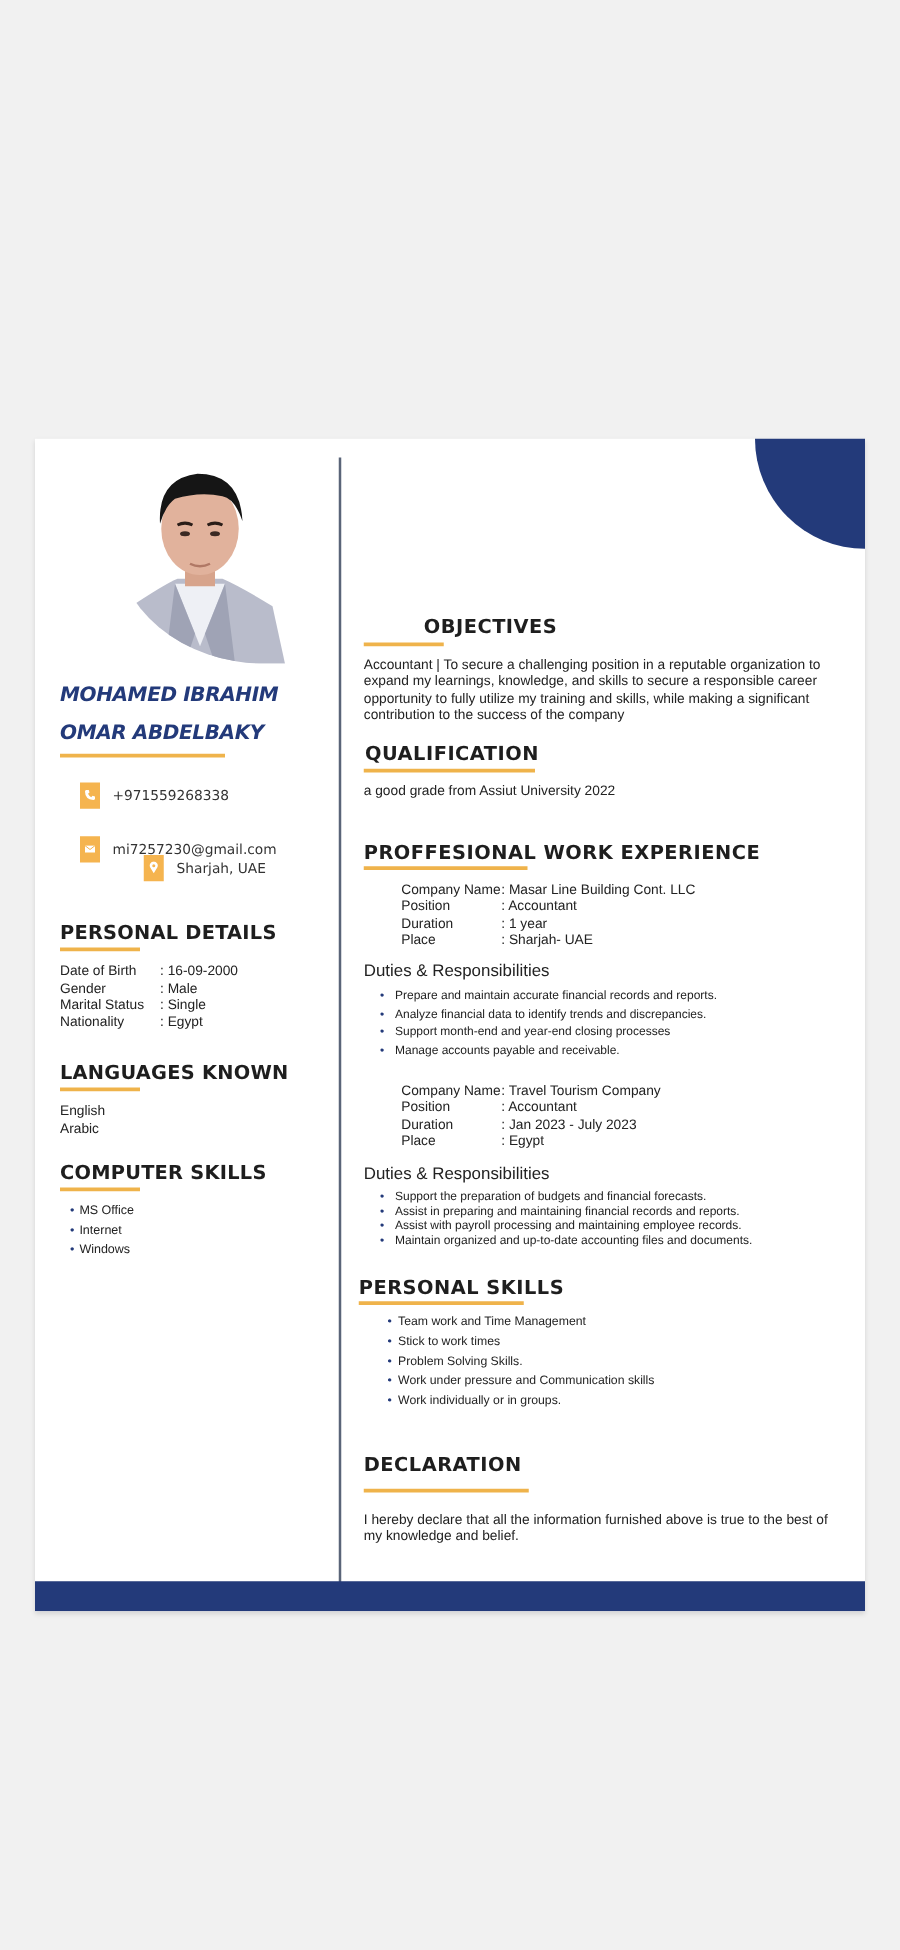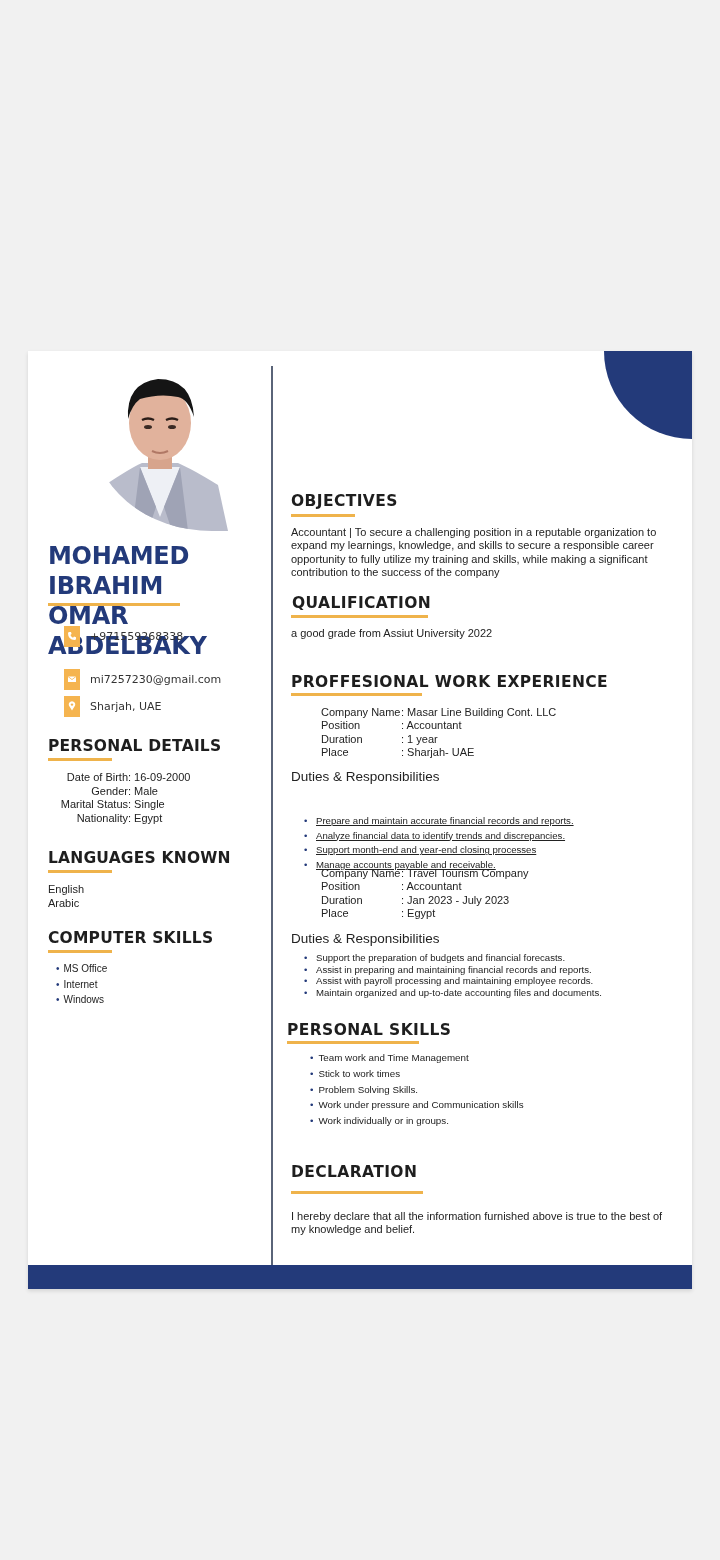--- a/index.html
+++ b/index.html
@@ -24,22 +24,22 @@
 
   
   .photo {
     position: absolute; left: 64px; top: 16px; width: 136px; height: 164px;
     border-bottom-left-radius: 120px 100px; overflow: hidden;
   }
   .photo svg { width: 100%; height: 100%; display: block; }
 
   .name {
     position: absolute; left: 20px; top: 190px; width: 220px;
-    font-family: "DejaVu Sans", sans-serif; font-weight: bold; font-size: 24px;
-    line-height: 30px; color: #233a7a; letter-spacing: -0.3px;
+    font-family: "DejaVu Sans", sans-serif; font-weight: bold; font-size: 16px;
+    line-height: 30px; color: #233a7a; letter-spacing: -0.3px; font-style: italic;
   }
   .name-underline {
     position: absolute; left: 20px; top: 252px; width: 132px; height: 3px; background: #efb34b;
   }
 
   .contact { position: absolute; left: 36px; width: 200px; height: 22px; display: flex; align-items: center; }
   .contact .ico {
     width: 16px; height: 21px; background: #f5b44f; display: flex; align-items: center; justify-content: center;
     margin-right: 10px;
   }
@@ -118,33 +118,33 @@
   </div>
   <div class="contact" style="top:317px;">
     <span class="ico">
       <svg viewBox="0 0 10 10">
           <rect x="1" y="2.5" width="8" height="5.5" fill="#fff"></rect>
           <path d="M1 2.5 L5 5.6 L9 2.5" stroke="#f5b44f" stroke-width="0.8" fill="none"></path>
         </svg>
     </span>
     <span class="txt">mi7257230@gmail.com</span>
   </div>
-  <div class="contact" style="top:344px;">
+  <div class="contact" style="top:332px;justify-content:center;">
     <span class="ico">
       <svg viewBox="0 0 10 10">
           <path d="M5 9.5 L2.2 5 A3.2 3.2 0 1 1 7.8 5 Z" fill="#fff"></path>
           <circle cx="5" cy="3.6" r="1.2" fill="#f5b44f"></circle>
         </svg>
     </span>
     <span class="txt">Sharjah, UAE</span>
   </div>
 
   <div class="lhead" style="top:386px;">PERSONAL DETAILS</div>
   <div class="lline" style="top:407px;"></div>
-  <div class="kv" style="top:420px;text-align:right;">
+  <div class="kv" style="top:420px;">
     <div class="row">
         <span class="k">Date of Birth</span>
         <span>: 16-09-2000</span>
       </div>
     <div class="row">
         <span class="k">Gender</span>
         <span>: Male</span>
       </div>
     <div class="row">
         <span class="k">Marital Status</span>
@@ -164,21 +164,21 @@
   </div>
 
   <div class="lhead" style="top:578px;">COMPUTER SKILLS</div>
   <div class="lline" style="top:599px;"></div>
   <div class="bullets-small" style="top:610px;">
     <div class="it">MS Office</div>
     <div class="it">Internet</div>
     <div class="it">Windows</div>
   </div>
 
-  <div class="rhead" style="top:141px;">OBJECTIVES</div>
+  <div class="rhead" style="top:141px;margin-left:48px;">OBJECTIVES</div>
   <div class="rline" style="top:163px; width:64px;"></div>
   <div class="para" style="top:175px;">Accountant | To secure a challenging position in a reputable organization to expand my learnings, knowledge, and skills to secure a responsible career opportunity to fully utilize my training and skills, while making a significant contribution to the success of the company</div>
 
   <div class="rhead" style="top:243px; left:264px;">QUALIFICATION</div>
   <div class="rline" style="top:264px; width:137px;"></div>
   <div class="para" style="top:276px;">
     <div>a good grade from Assiut University 2022</div>
   </div>
 
   <div class="rhead" style="top:322px;">PROFFESIONAL WORK EXPERIENCE</div>
@@ -196,21 +196,21 @@
     <div class="row">
         <span class="k">Duration</span>
         <span>: 1 year</span>
       </div>
     <div class="row">
         <span class="k">Place</span>
         <span>: Sharjah- UAE</span>
       </div>
   </div>
   <div class="subhead" style="top:418px;">Duties &amp; Responsibilities</div>
-  <div class="duties" style="top:463px; line-height:14.6px;text-decoration:underline;">
+  <div class="duties" style="top:439px; line-height:14.6px;">
     <div class="it">Prepare and maintain accurate financial records and reports.</div>
     <div class="it">Analyze financial data to identify trends and discrepancies.</div>
     <div class="it">Support month-end and year-end closing processes</div>
     <div class="it">Manage accounts payable and receivable.</div>
   </div>
 
   <div class="kv2" style="top:516px;">
     <div class="row">
         <span class="k">Company Name</span>
         <span>: Travel Tourism Company</span>

